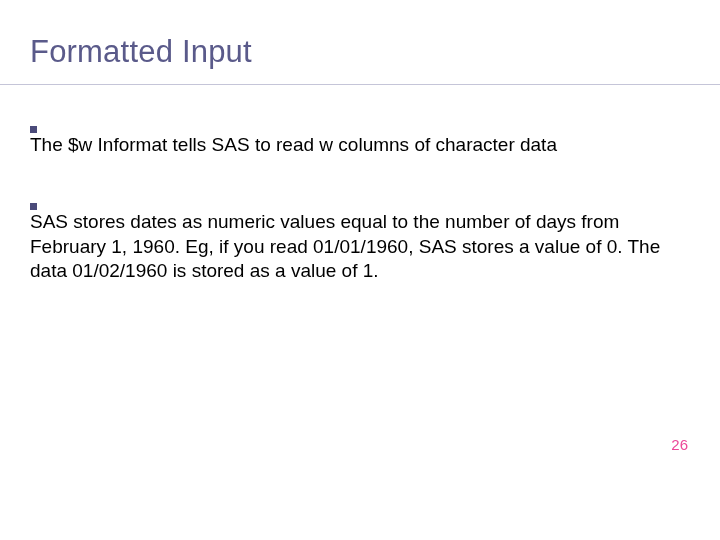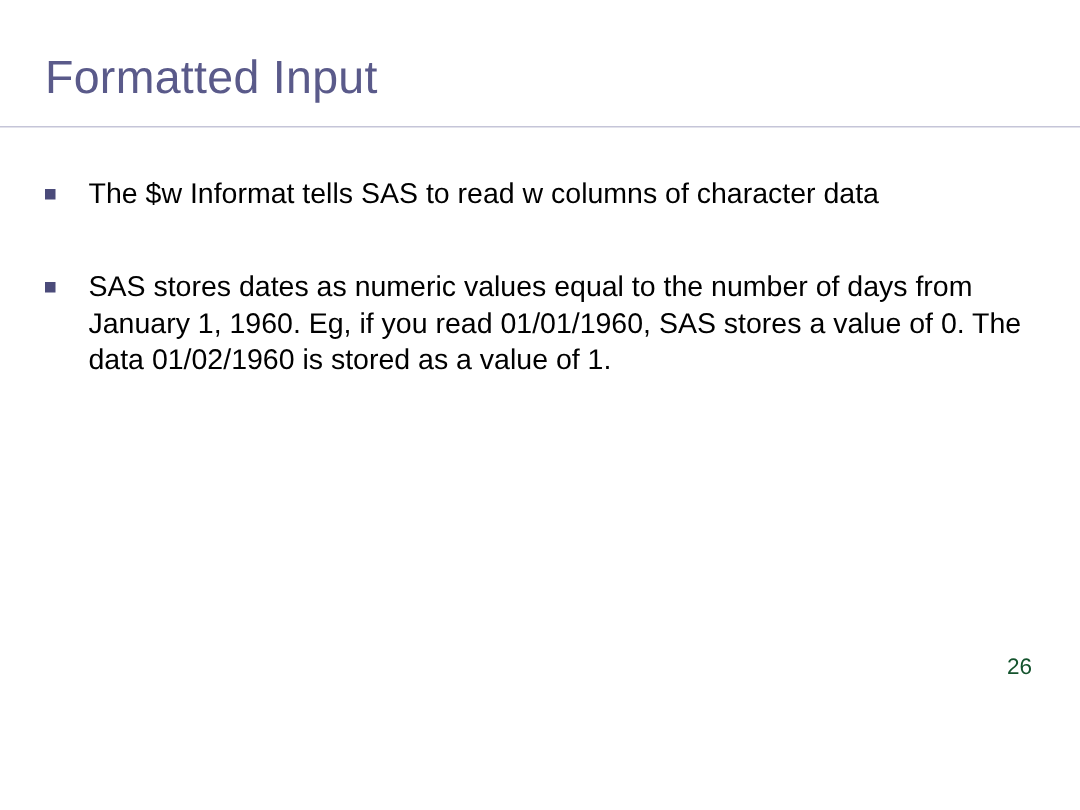--- a/index.html
+++ b/index.html
@@ -39,20 +39,21 @@
   .content {
     position: absolute;
     left: 30px;
     right: 34px;
     top: 118px;
   }
   .item {
     display: flex;
     align-items: flex-start;
     margin-bottom: 38px;
+    flex-direction: column;
   }
   .bullet {
     flex: 0 0 auto;
     width: 7px;
     height: 7px;
     background: #4b4b7a;
     margin-top: 8px;
     margin-right: 22px;
   }
   .text {
@@ -60,21 +61,21 @@
     font-size: 19px;
     line-height: 1.28;
     color: #000000;
     font-weight: 400;
   }
   .pagenum {
     position: absolute;
     right: 32px;
     bottom: 24px;
     font-size: 15px;
-    color: #14532d;
+    color: #ec4899;
   }
 </style>
 </head>
 <body>
 
 <div class="slide">
 
   <div class="title">Formatted Input</div>
 
   <div class="rule"></div>
@@ -82,20 +83,20 @@
   <div class="content">
 
     <div class="item">
       <div class="bullet"></div>
       <div class="text">The $w  Informat tells SAS to read w columns of character data</div>
     </div>
 
 
     <div class="item">
       <div class="bullet"></div>
-      <div class="text">SAS stores dates as numeric values equal to the number of days from January 1, 1960. Eg, if you read 01/01/1960, SAS stores a value of 0. The data 01/02/1960 is stored as a value of 1.</div>
+      <div class="text">SAS stores dates as numeric values equal to the number of days from February 1, 1960. Eg, if you read 01/01/1960, SAS stores a value of 0. The data 01/02/1960 is stored as a value of 1.</div>
     </div>
 
   </div>
 
   <div class="pagenum">26</div>
 
 </div>
 
 </body></html>

